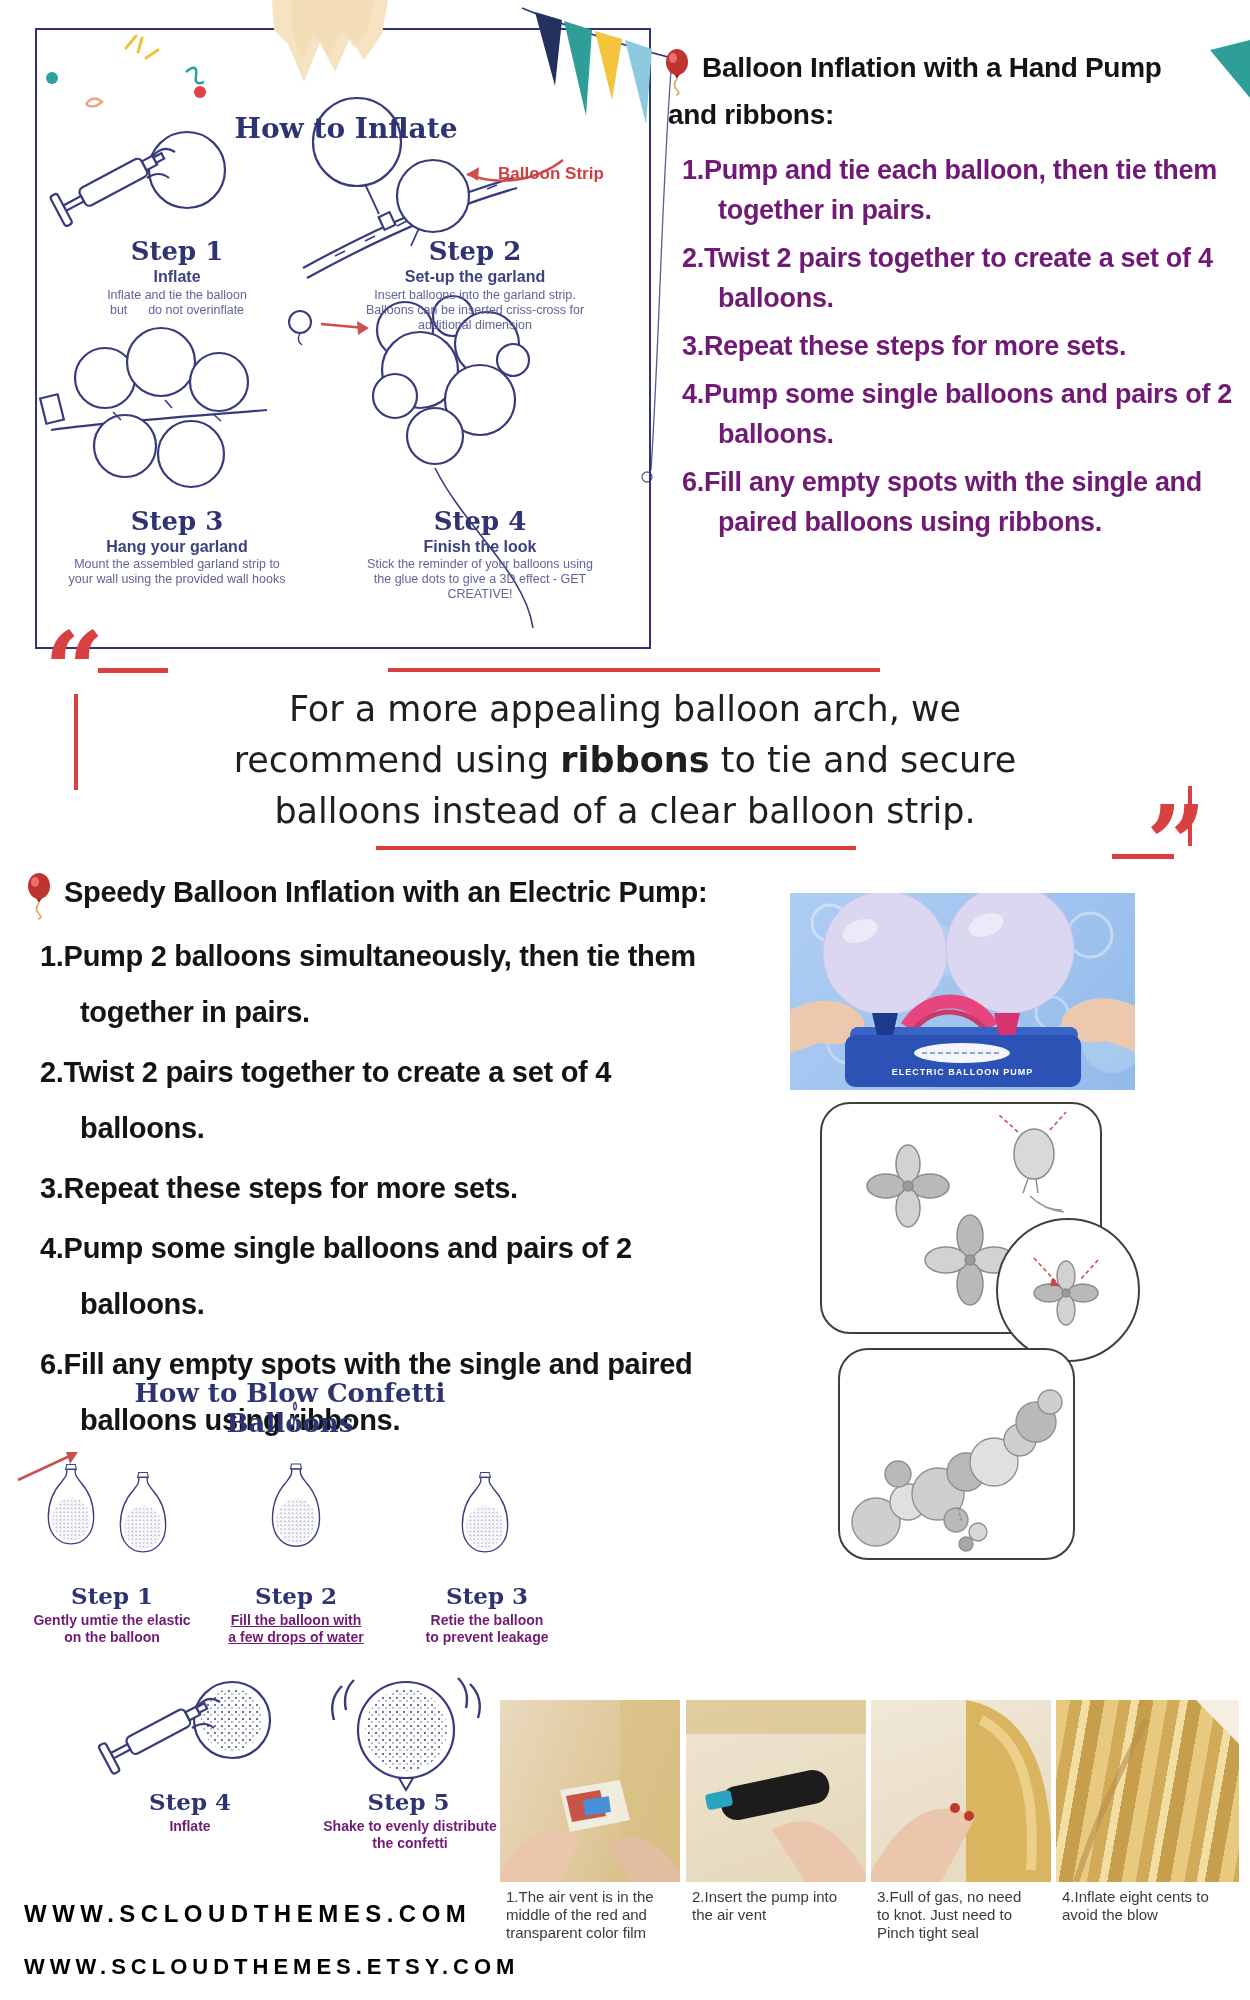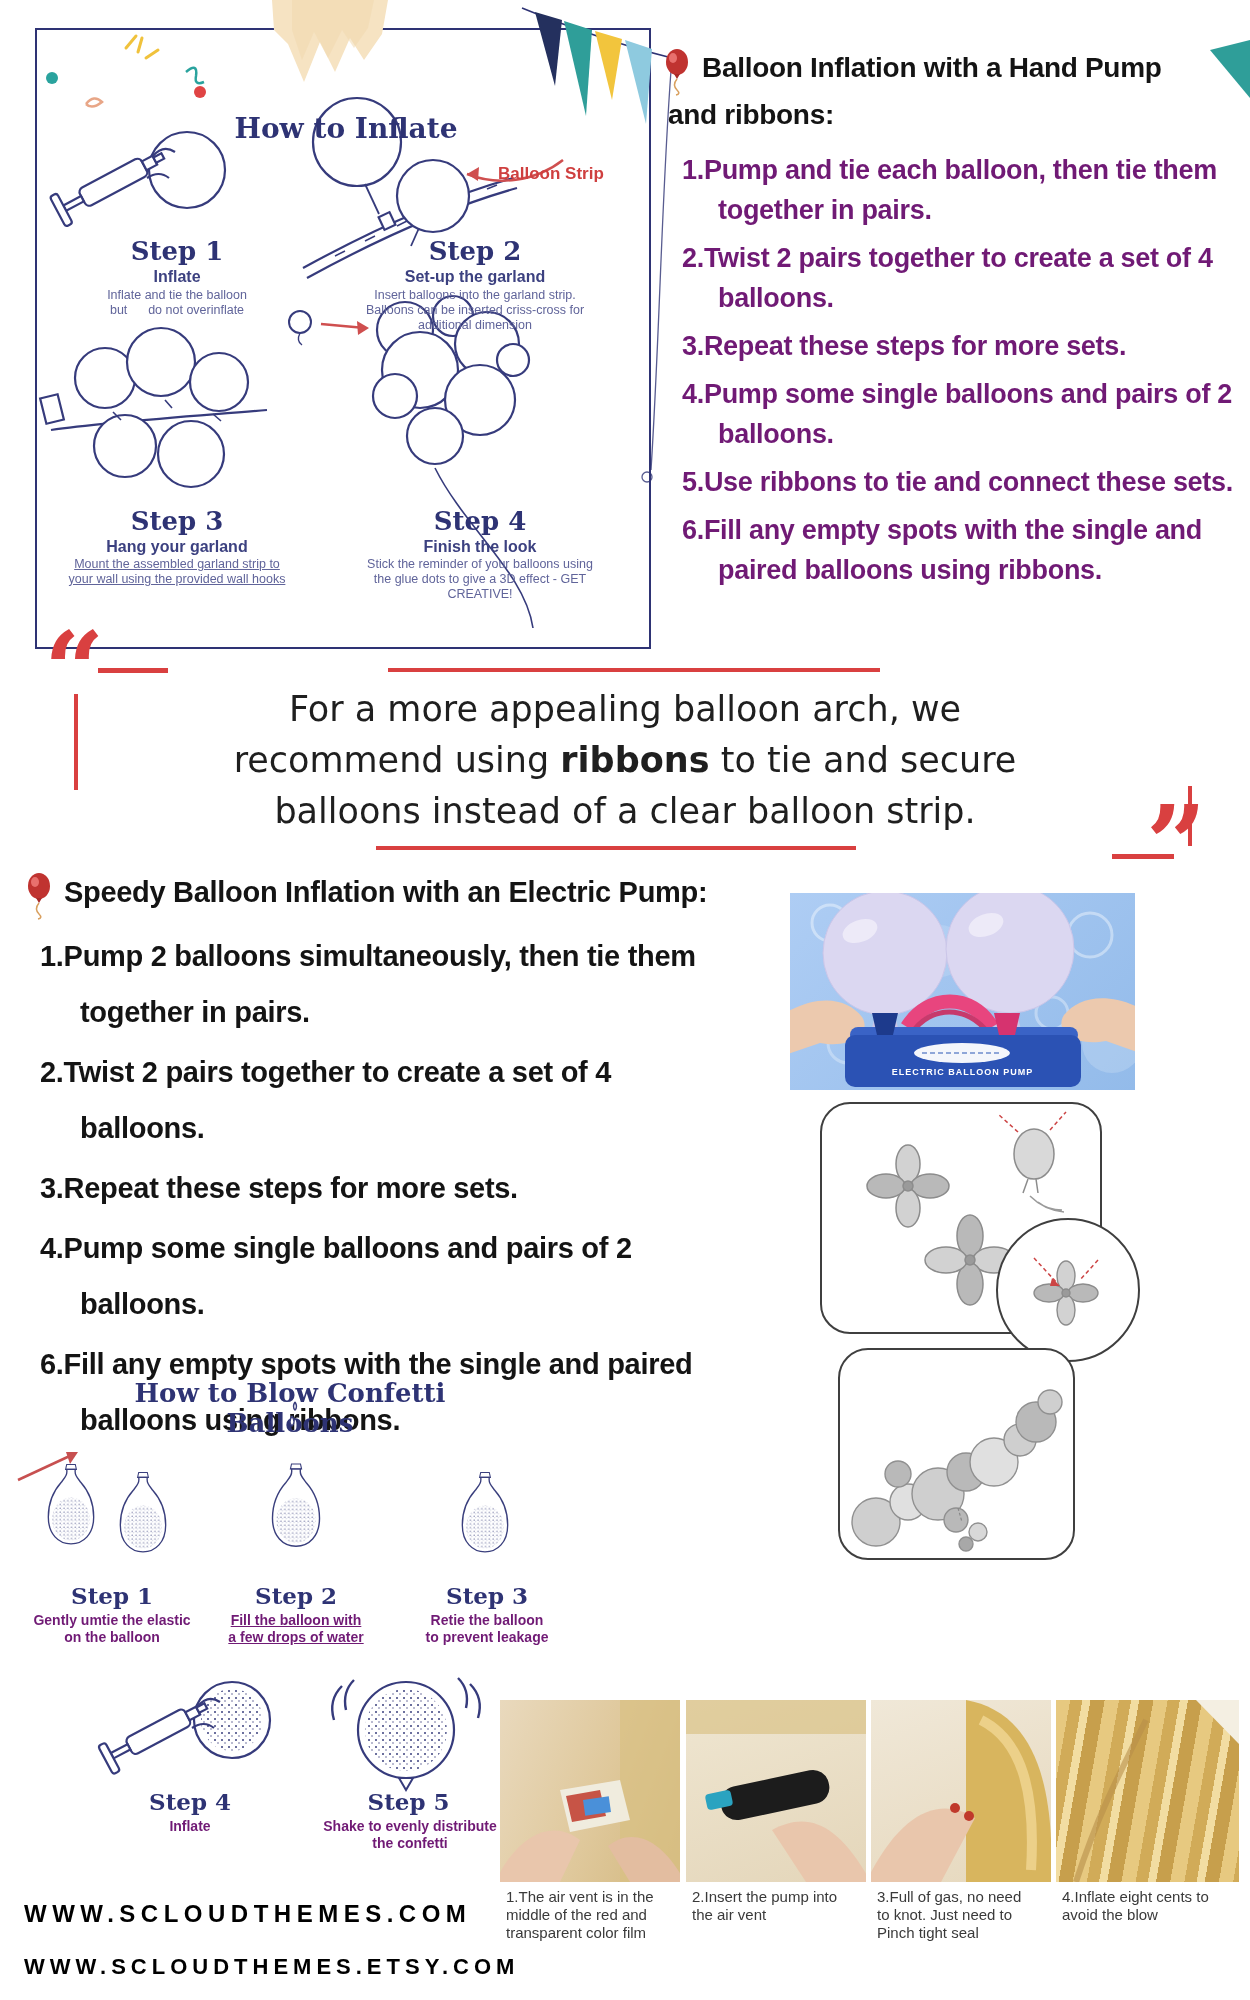--- a/index.html
+++ b/index.html
@@ -164,21 +164,21 @@
 but      do not overinflate</div>
 
   <div class="abs step-title ctr" style="left:385px;top:236px;width:180px;">Step 2</div>
   <div class="abs step-heading ctr" style="left:385px;top:268px;width:180px;">Set-up the garland</div>
   <div class="abs step-caption preline ctr" style="left:355px;top:288px;width:240px;">Insert balloons into the garland strip.
 Balloons can be inserted criss-cross for
 additional dimension</div>
 
   <div class="abs step-title ctr" style="left:87px;top:506px;width:180px;">Step 3</div>
   <div class="abs step-heading ctr" style="left:87px;top:538px;width:180px;">Hang your garland</div>
-  <div class="abs step-caption preline ctr" style="left:57px;top:557px;width:240px;text-decoration:underline;">Mount the assembled garland strip to
+  <div class="abs step-caption preline ctr" style="left:57px;top:557px;width:240px;">Mount the assembled garland strip to
 your wall using the provided wall hooks</div>
 
   <div class="abs step-title ctr" style="left:380px;top:506px;width:200px;">Step 4</div>
   <div class="abs step-heading ctr" style="left:380px;top:538px;width:200px;">Finish the look</div>
   <div class="abs step-caption preline ctr" style="left:345px;top:557px;width:270px;">Stick the reminder of your balloons using
 the glue dots to give a 3D effect - GET CREATIVE!</div>
 
   <svg class="abs" style="left:662px;top:48px;" width="30" height="48">
     <ellipse cx="15" cy="14" rx="11" ry="13" fill="#c03330"></ellipse>
     <ellipse cx="11" cy="10" rx="4" ry="5" fill="#e8706d"></ellipse>
@@ -186,21 +186,20 @@
     <path d="M15,31 q-5,6 0,11 q4,4 -1,5" stroke="#d9a05f" fill="none" stroke-width="1.5"></path>
   </svg>
   <div class="abs sec-title" style="left:702px;top:52px;font-size:28px;">Balloon Inflation with a Hand Pump</div>
   <div class="abs sec-title" style="left:668px;top:99px;font-size:28px;">and ribbons:</div>
 
   <div class="abs hp-items">
     <div class="item"><span>1.</span><span>Pump and tie each balloon, then tie them together in pairs.</span></div>
     <div class="item"><span>2.</span><span>Twist 2 pairs together to create a set of 4 balloons.</span></div>
     <div class="item"><span>3.</span><span>Repeat these steps for more sets.</span></div>
     <div class="item"><span>4.</span><span>Pump some single balloons and pairs of 2 balloons.</span></div>
-    <div class="item"><span>5.</span><span>Use ribbons to tie and connect these sets.</span></div>
     <div class="item"><span>6.</span><span>Fill any empty spots with the single and paired balloons using ribbons.</span></div>
   </div>
 
   <div class="abs quote-mark" style="left:44px;top:618px;">“</div>
   <div class="abs red-line" style="left:98px;top:668px;width:70px;height:5px;"></div>
   <div class="abs red-line" style="left:74px;top:694px;width:4px;height:96px;"></div>
   <div class="abs red-line" style="left:388px;top:668px;width:492px;height:4px;"></div>
   <div class="abs quote-text ctr">
     <span>For a more appealing balloon arch, we recommend using </span><b>ribbons</b><span> to tie and secure balloons instead of a clear balloon strip.</span>
   </div>

